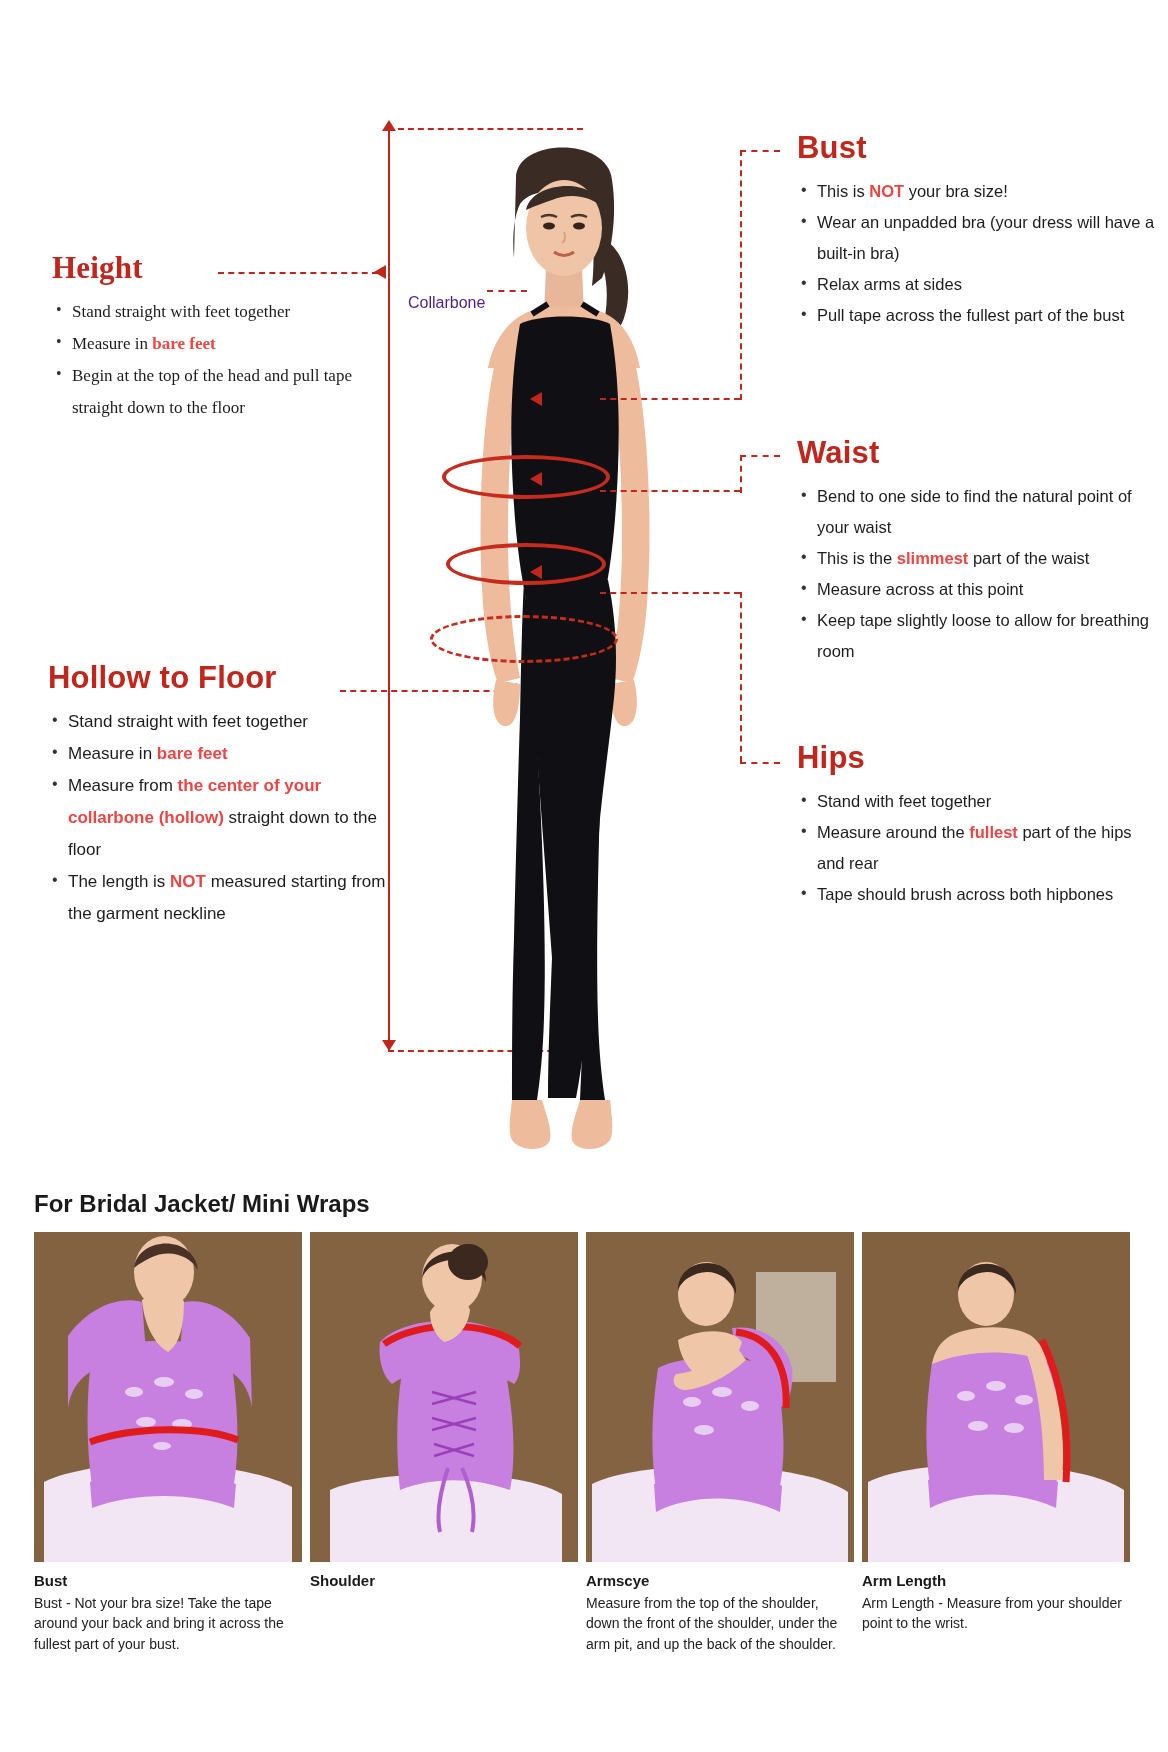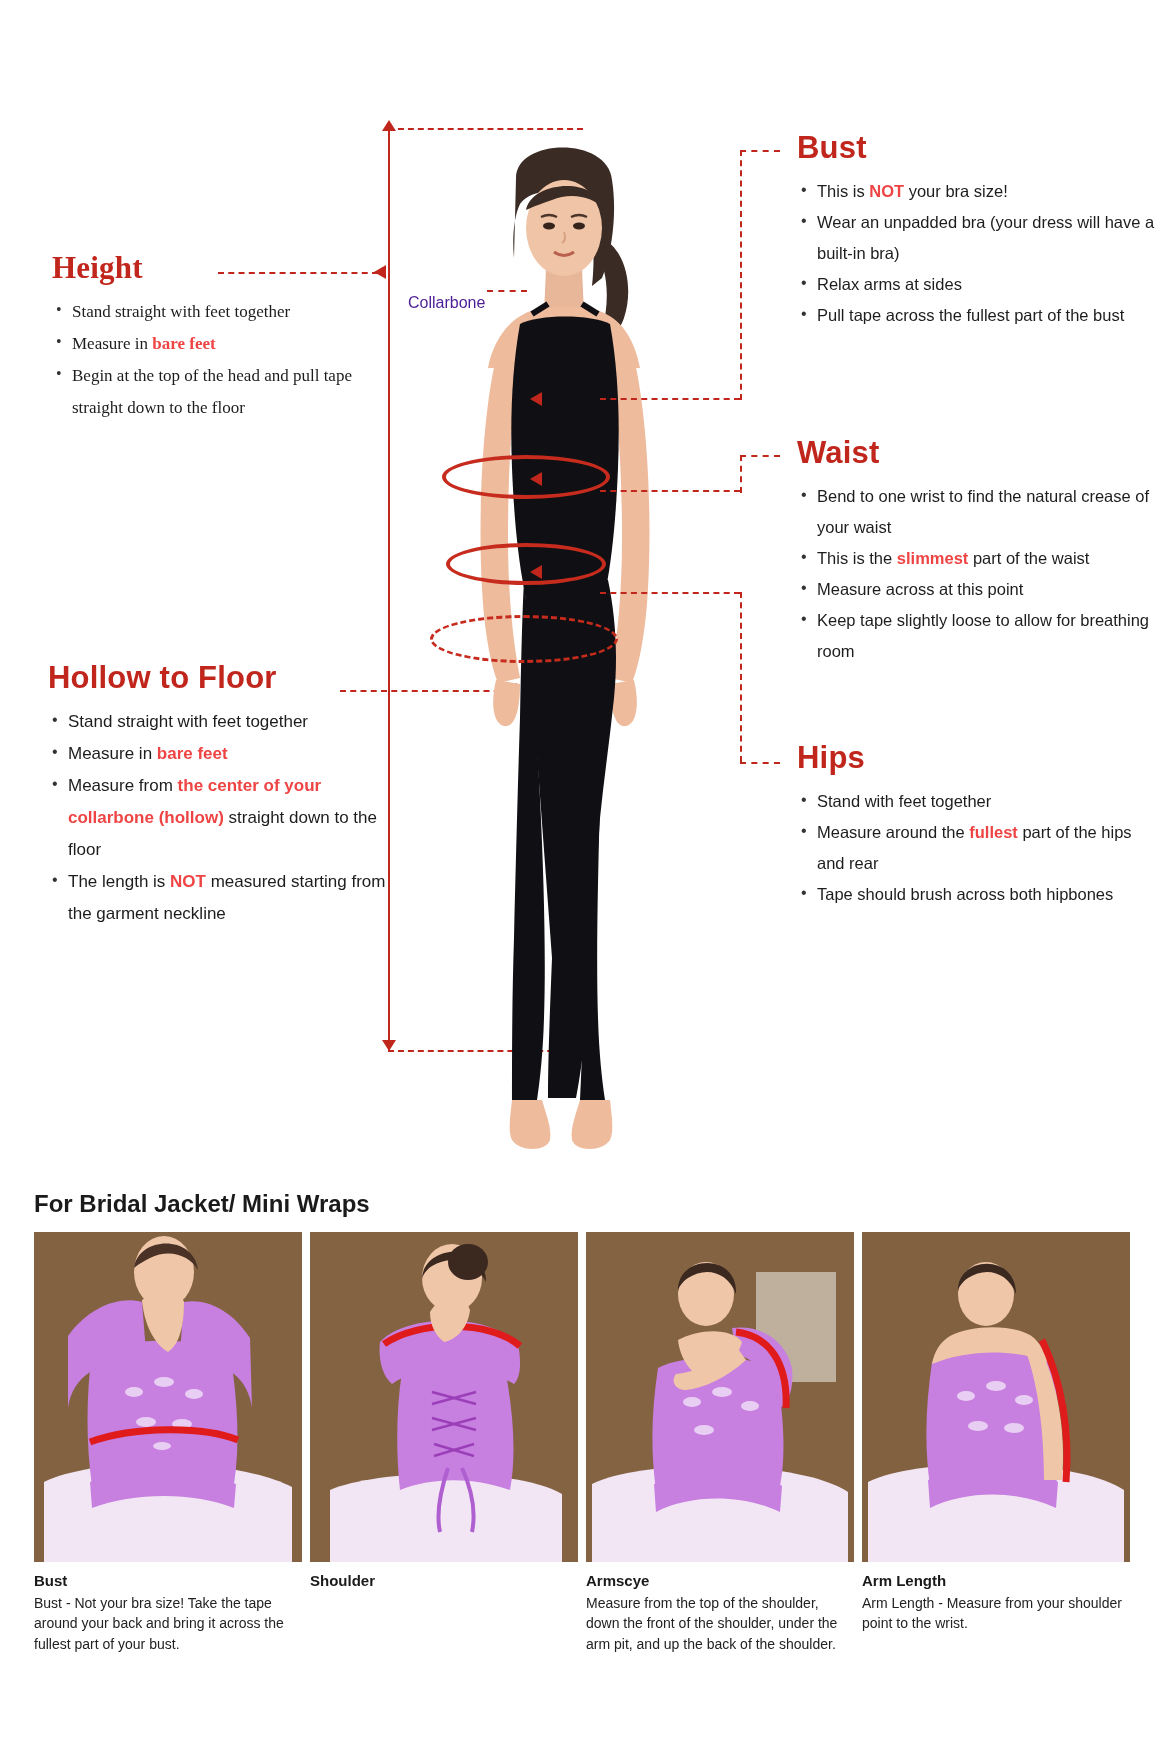--- a/index.html
+++ b/index.html
@@ -322,21 +322,21 @@
           <li><span>This is </span><span class="hl">NOT</span><span> your bra size!</span></li>
           <li><span>Wear an unpadded bra (your dress will have a built-in bra)</span></li>
           <li><span>Relax arms at sides</span></li>
           <li><span>Pull tape across the fullest part of the bust</span></li>
         </ul>
     </div>
 
     <div class="block-waist">
       <div class="sec-title">Waist</div>
       <ul class="bullets">
-          <li><span>Bend to one wrist to find the natural crease of your waist</span></li>
+          <li><span>Bend to one side to find the natural point of your waist</span></li>
           <li><span>This is the </span><span class="hl">slimmest</span><span> part of the waist</span></li>
           <li><span>Measure across at this point</span></li>
           <li><span>Keep tape slightly loose to allow for breathing room</span></li>
         </ul>
     </div>
 
     <div class="block-hips">
       <div class="sec-title">Hips</div>
       <ul class="bullets">
           <li><span>Stand with feet together</span></li>

